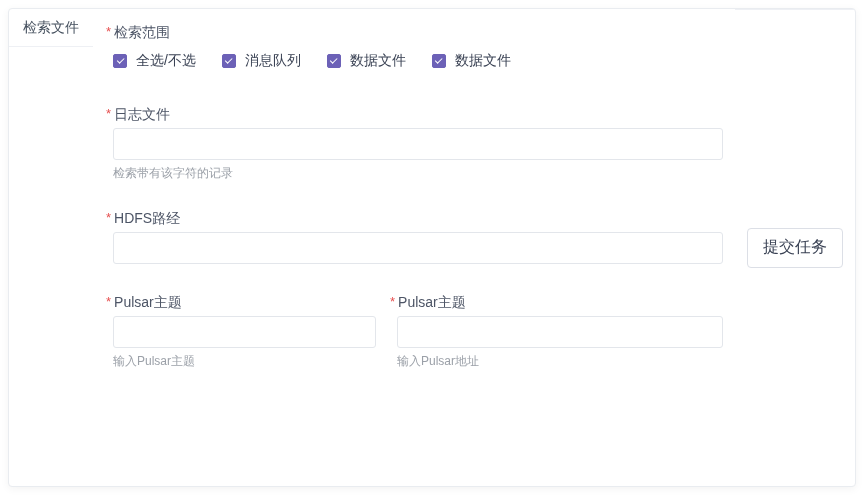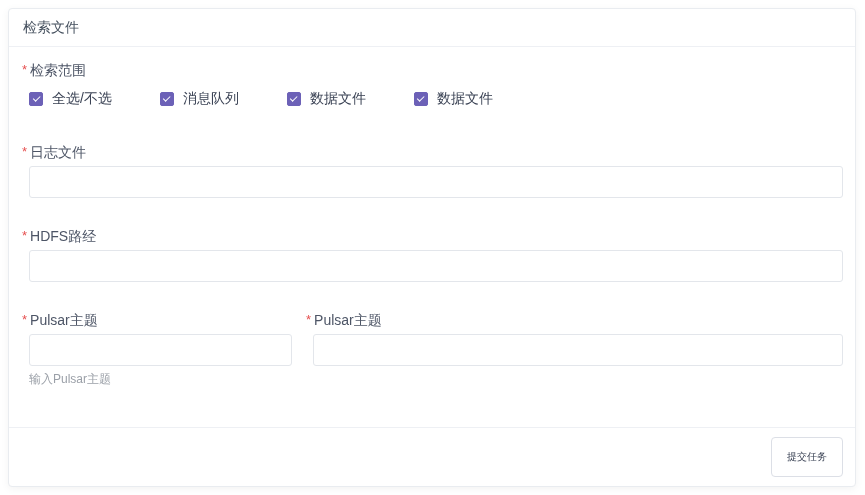--- a/index.html
+++ b/index.html
@@ -1,35 +1,35 @@
 <!DOCTYPE html>
 <html><head>
 <meta charset="utf-8">
 <style>
   * { margin:0; padding:0; box-sizing:border-box; }
   html,body { width:865px; height:495px; background:#ffffff; font-family:"Liberation Sans","DejaVu Sans",sans-serif; }
   .card {
     position:absolute; left:8px; top:8px; width:848px; height:479px;
     background:#fff; border:1px solid #e9ecf0; border-radius:4px;
     box-shadow:0 2px 8px rgba(0,0,0,0.05);
-    display:flex; flex-direction:column;
+    display:flex; flex-direction:row;
   }
   .card-header {
     height:38px; line-height:37px; padding:0 14px;
     border-bottom:1px solid #eef0f4;
     font-size:14px; color:#45505e;
     flex:0 0 auto;
   }
   .card-body { flex:1 1 auto; padding:16px 12px 0 13px; overflow:hidden; }
   .form-item { margin-bottom:31px; }
   .form-label { font-size:14px; color:#4d5566; line-height:14px; display:flex; align-items:flex-start; }
   .asterisk { color:#e65050; font-size:13px; margin-right:3px; line-height:14px; }
   .control { margin-left:7px; }
   
-  .checkbox-row { display:flex; align-items:center; margin-top:13px; margin-bottom:37px; margin-left:7px;gap:22px; }
+  .checkbox-row { display:flex; align-items:center; margin-top:13px; margin-bottom:37px; margin-left:7px; }
   .checkbox-item { display:flex; align-items:center; cursor:pointer; margin-right:26px; }
   .checkbox-box { width:14px; height:14px; background:#6c61b7; border:1px solid #6c61b7; border-radius:2px; position:relative; flex:0 0 auto; }
   .check-icon { position:absolute; left:2.5px; top:3px; width:7px; height:3.5px; border-left:1.5px solid #fff; border-bottom:1.5px solid #fff; transform:rotate(-45deg); }
   .checkbox-label { font-size:14px; color:#3a4254; margin-left:9px; }
   
   .text-input {
     display:block; width:100%; height:32px; padding:0 10px;
     border:1px solid #e3e6eb; border-radius:3px; background:#fff;
     font-size:14px; color:#45505e; outline:none;
     font-family:"Liberation Sans","DejaVu Sans",sans-serif;
@@ -40,22 +40,22 @@
   .form-row { display:flex; }
   .col-narrow { width:270px; margin-right:14px; flex:0 0 auto; }
   .col-wide { flex:1 1 auto; }
   
   .card-footer {
     flex:0 0 auto; border-top:1px solid #eef0f4;
     padding:9px 12px; display:flex; justify-content:flex-end; align-items:center;
   }
   .submit-btn {
     background:#fff; border:1px solid #dcdfe6; border-radius:4px;
-    padding:12px 15px; font-size:10px; color:#3a4254; cursor:pointer; line-height:14px;
-    font-family:Liberation Serif, serif;
+    padding:12px 15px; font-size:16px; color:#3a4254; cursor:pointer; line-height:14px;
+    font-family:Liberation Mono, monospace;
   }
 </style>
 </head>
 <body>
 
 <div class="card">
 
   <div class="card-header">
     <span>检索文件</span>
   </div>
@@ -96,20 +96,21 @@
     </div>
 
     <div class="form-item">
       <div class="form-label">
         <span class="asterisk">*</span>
         <span>日志文件</span>
       </div>
       <div class="control text-input-wrap">
         <input class="text-input" type="text" value="" style="">
       </div>
+      <div class="hint">检索带有该字符的记录</div>
     </div>
 
     <div class="form-item">
       <div class="form-label">
         <span class="asterisk">*</span>
         <span>HDFS路经</span>
       </div>
       <div class="control text-input-wrap">
         <input class="text-input" type="text" value="" style="">
       </div>
@@ -127,20 +128,21 @@
         <div class="hint">输入Pulsar主题</div>
       </div>
       <div class="col-wide form-item">
         <div class="form-label">
           <span class="asterisk">*</span>
           <span>Pulsar主题</span>
         </div>
         <div class="control text-input-wrap">
           <input class="text-input" type="text" value="" style="">
         </div>
+        <div class="hint">输入Pulsar地址</div>
       </div>
     </div>
 
   </div>
 
   <div class="card-footer">
     <button class="submit-btn">提交任务</button>
   </div>
 
 </div>

